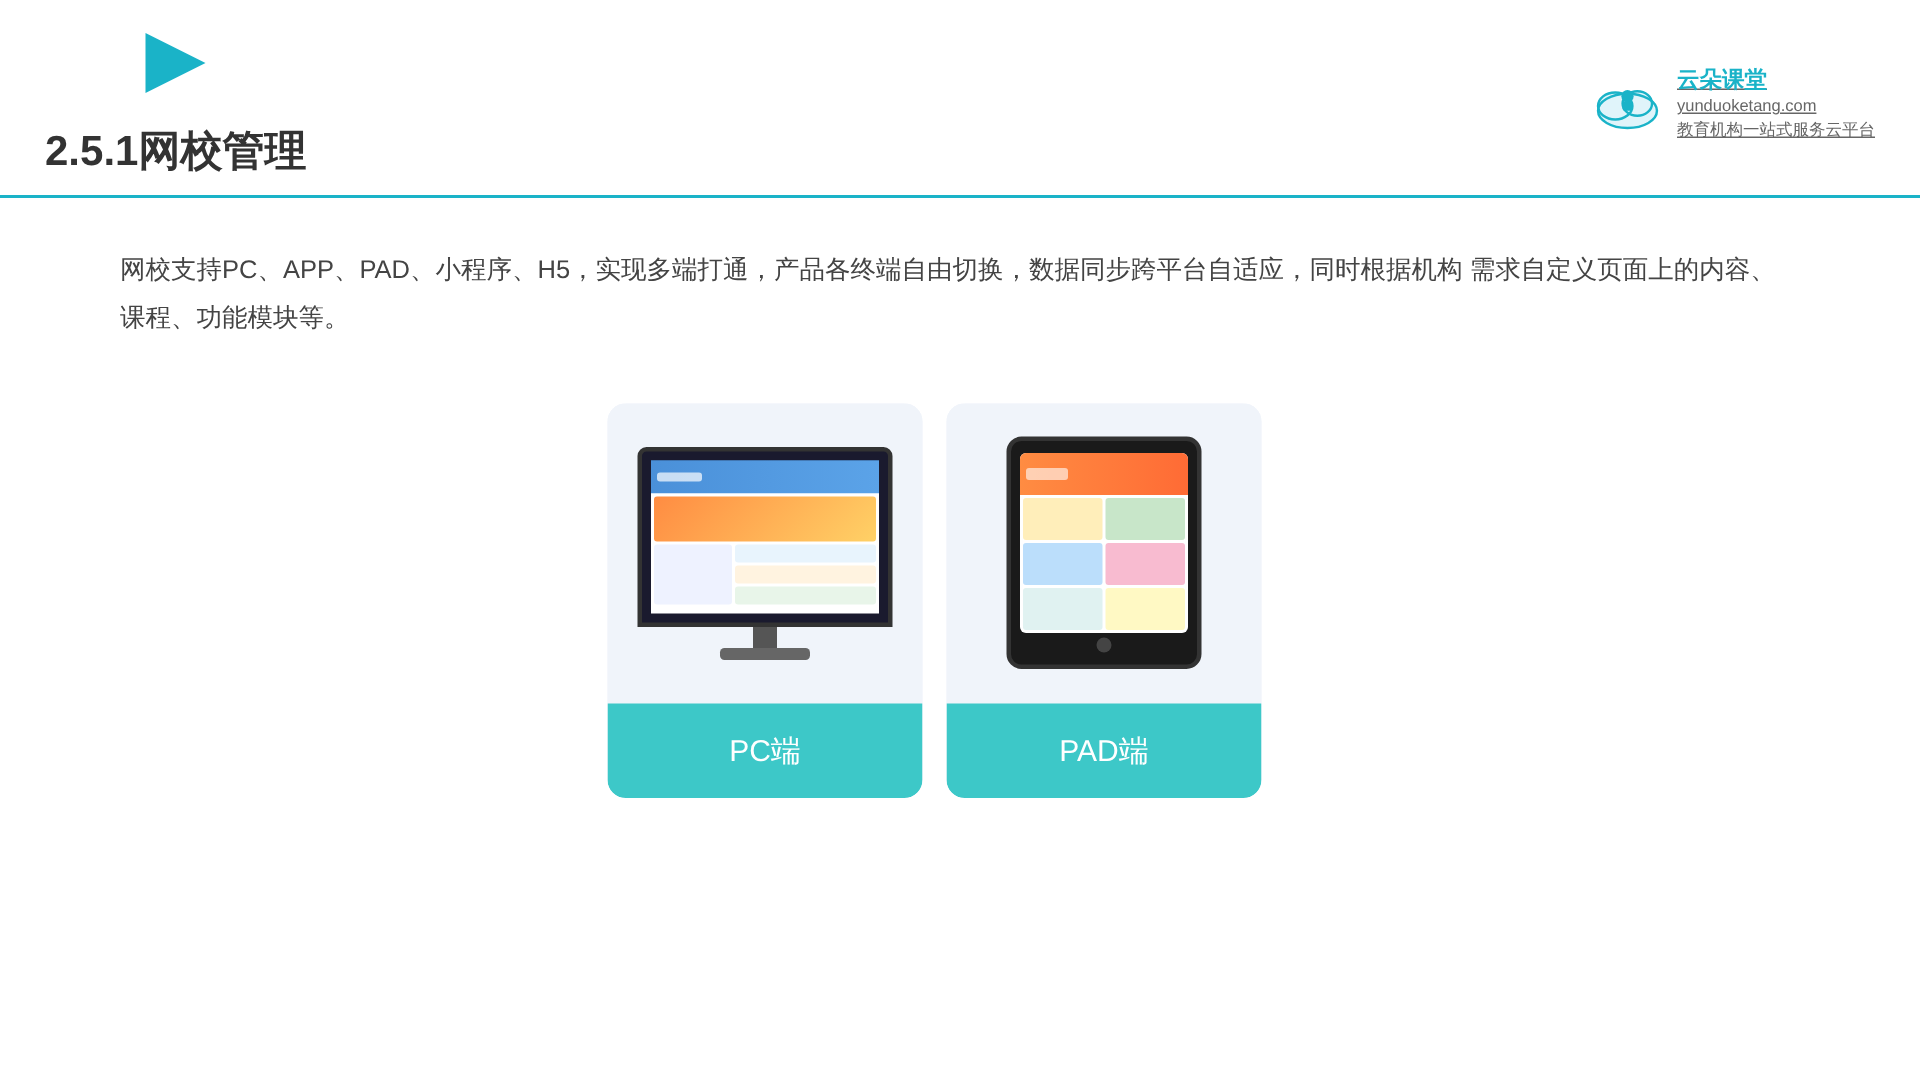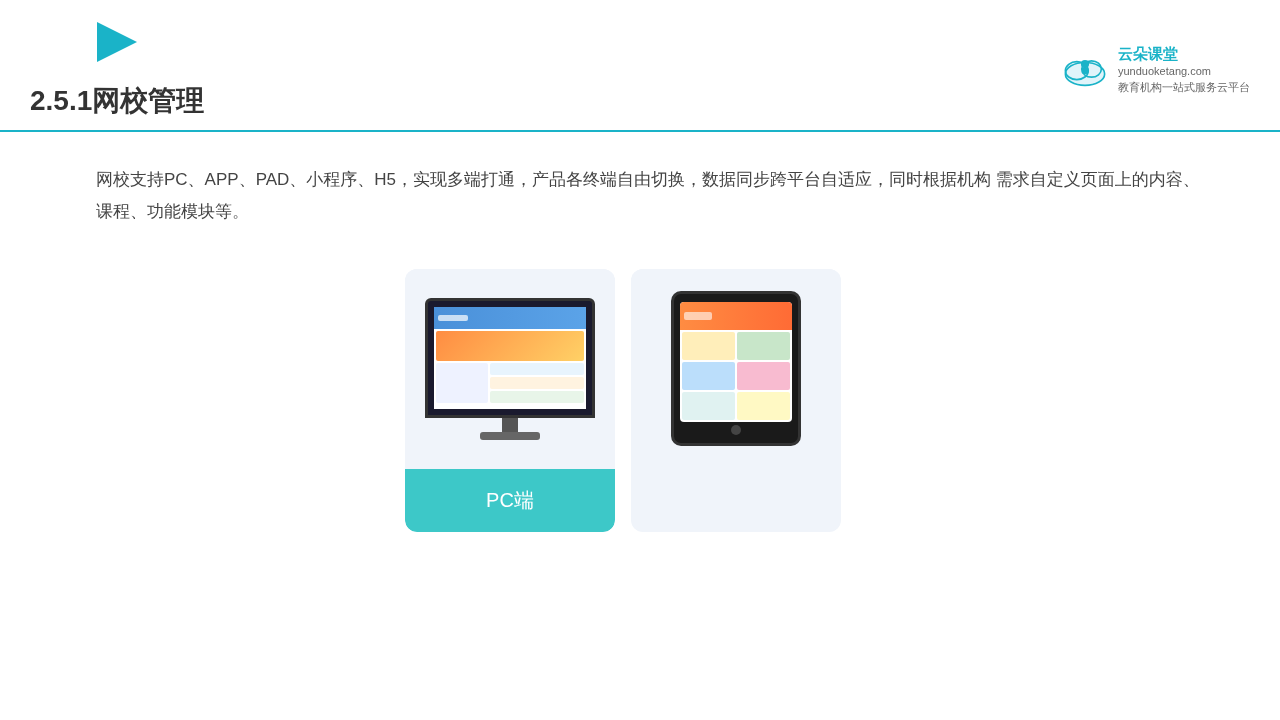--- a/index.html
+++ b/index.html
@@ -43,34 +43,34 @@
     .brand-logo-icon {
       width: 50px;
       height: 36px;
     }
     .brand-text {
       display: flex;
       flex-direction: column;
       font-size: 11px;
       color: #666;
       line-height: 1.4;
+      text-decoration: underline;
     }
     .brand-name {
       font-size: 15px;
       color: #1ab3c8;
       font-weight: 600;
     }
 
     
     .description {
       padding: 32px 80px 20px 80px;
       font-size: 17px;
       color: #444;
       line-height: 1.9;
-      margin-left: 16px;
     }
 
     
     .cards-container {
       display: flex;
       gap: 16px;
       padding: 20px 60px 0 26px;
       justify-content: center;
     }
 
@@ -389,17 +389,18 @@
               <div class="tablet-cell" style="background:#bbdefb;"></div>
               <div class="tablet-cell" style="background:#f8bbd0;"></div>
               <div class="tablet-cell" style="background:#e0f2f1;"></div>
               <div class="tablet-cell" style="background:#fff9c4;"></div>
             </div>
           </div>
         </div>
         <div class="tablet-home-btn"></div>
       </div>
     </div>
+    <div class="card-label">PAD端</div>
   </div>
 
 
 
 </div>
 
 </body></html>

